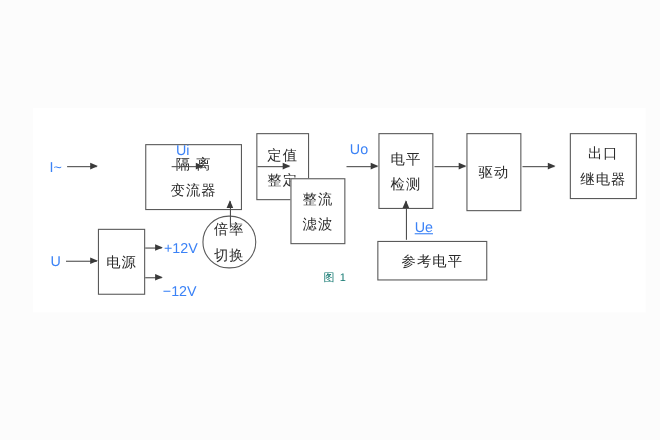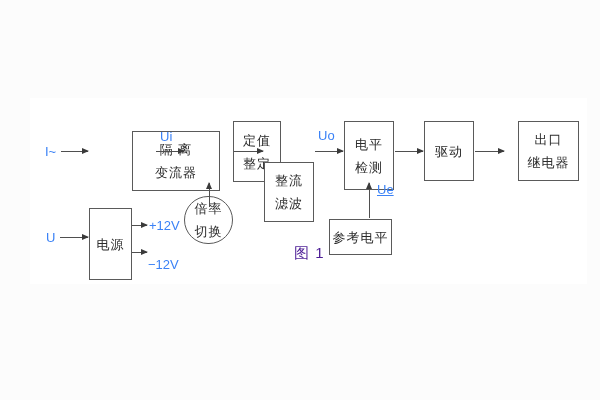--- a/index.html
+++ b/index.html
@@ -47,21 +47,21 @@
     position:absolute;width:1px;background:#4f4f4f;
   }
   .varrow::after{
     content:'';position:absolute;top:-1px;left:-3px;width:0;height:0;
     border-bottom:7px solid #3a3a3a;
     border-left:3px solid transparent;
     border-right:3px solid transparent;
   }
   .caption{
     position:absolute;
-    font-size:15px;line-height:13px;color:#4c1d95;
+    font-size:10px;line-height:13px;color:#0f766e;
     letter-spacing:1px;
   }
 </style>
 </head>
 <body>
 
 <div class="canvas">
   <div class="scan-area"></div>
 
   <div class="block" style="left:89px;top:131px;width:88px;height:60px;margin-left:43px;">
@@ -73,54 +73,54 @@
     <span>整定</span>
   </div>
   <div class="block" style="left:264px;top:121px;width:50px;height:60px;margin-top:41px;">
     <span>整流</span>
     <span>滤波</span>
   </div>
   <div class="block" style="left:344px;top:121px;width:50px;height:69px;">
     <span>电平</span>
     <span>检测</span>
   </div>
-  <div class="block" style="left:424px;top:121px;width:50px;height:60px;">
+  <div class="block" style="left:424px;top:121px;width:50px;height:71px;">
     <span>驱动</span>
   </div>
   <div class="block" style="left:518px;top:121px;width:61px;height:60px;">
     <span>出口</span>
     <span>继电器</span>
   </div>
 
-  <div class="block" style="left:89px;top:208px;width:43px;height:72px;">
+  <div class="block" style="left:89px;top:208px;width:43px;height:60px;">
     <span>电源</span>
   </div>
   <div class="block" style="left:184px;top:196px;width:49px;height:48px;border-radius:24px;">
     <span>倍率</span>
     <span>切换</span>
   </div>
-  <div class="block" style="left:329px;top:219px;width:63px;height:36px;text-align:right;">
+  <div class="block" style="left:343px;top:219px;width:100px;height:36px;text-align:right;">
     <span>参考电平</span>
   </div>
 
   <div class="harrow" style="left:61px;top:151px;width:27px;"></div>
   <div class="harrow" style="left:156px;top:151px;width:28px;"></div>
   <div class="harrow" style="left:234px;top:151px;width:29px;"></div>
   <div class="harrow" style="left:315px;top:151px;width:28px;"></div>
   <div class="harrow" style="left:395px;top:151px;width:28px;"></div>
   <div class="harrow" style="left:475px;top:151px;width:29px;"></div>
   <div class="harrow" style="left:60px;top:237px;width:28px;"></div>
   <div class="harrow" style="left:132px;top:225px;width:15px;"></div>
   <div class="harrow" style="left:132px;top:252px;width:15px;"></div>
 
   <div class="varrow" style="left:209px;top:183px;height:24px;"></div>
   <div class="varrow" style="left:369px;top:183px;height:35px;"></div>
 
   <div class="lbl" style="left:45px;top:145px;">I~</div>
   <div class="lbl" style="left:160px;top:130px;">Ui</div>
   <div class="lbl" style="left:318px;top:129px;">Uo</div>
-  <div class="lbl" style="left:377px;top:183px;text-decoration:underline;">Ue</div>
+  <div class="lbl" style="left:377px;top:200px;text-decoration:underline;">Ue</div>
   <div class="lbl" style="left:46px;top:231px;">U</div>
   <div class="lbl" style="left:149px;top:219px;">+12V</div>
   <div class="lbl" style="left:148px;top:246px;margin-top:12px;">−12V</div>
 
   <div class="caption" style="left:294px;top:246px;">图 1</div>
 </div>
 
 </body></html>

